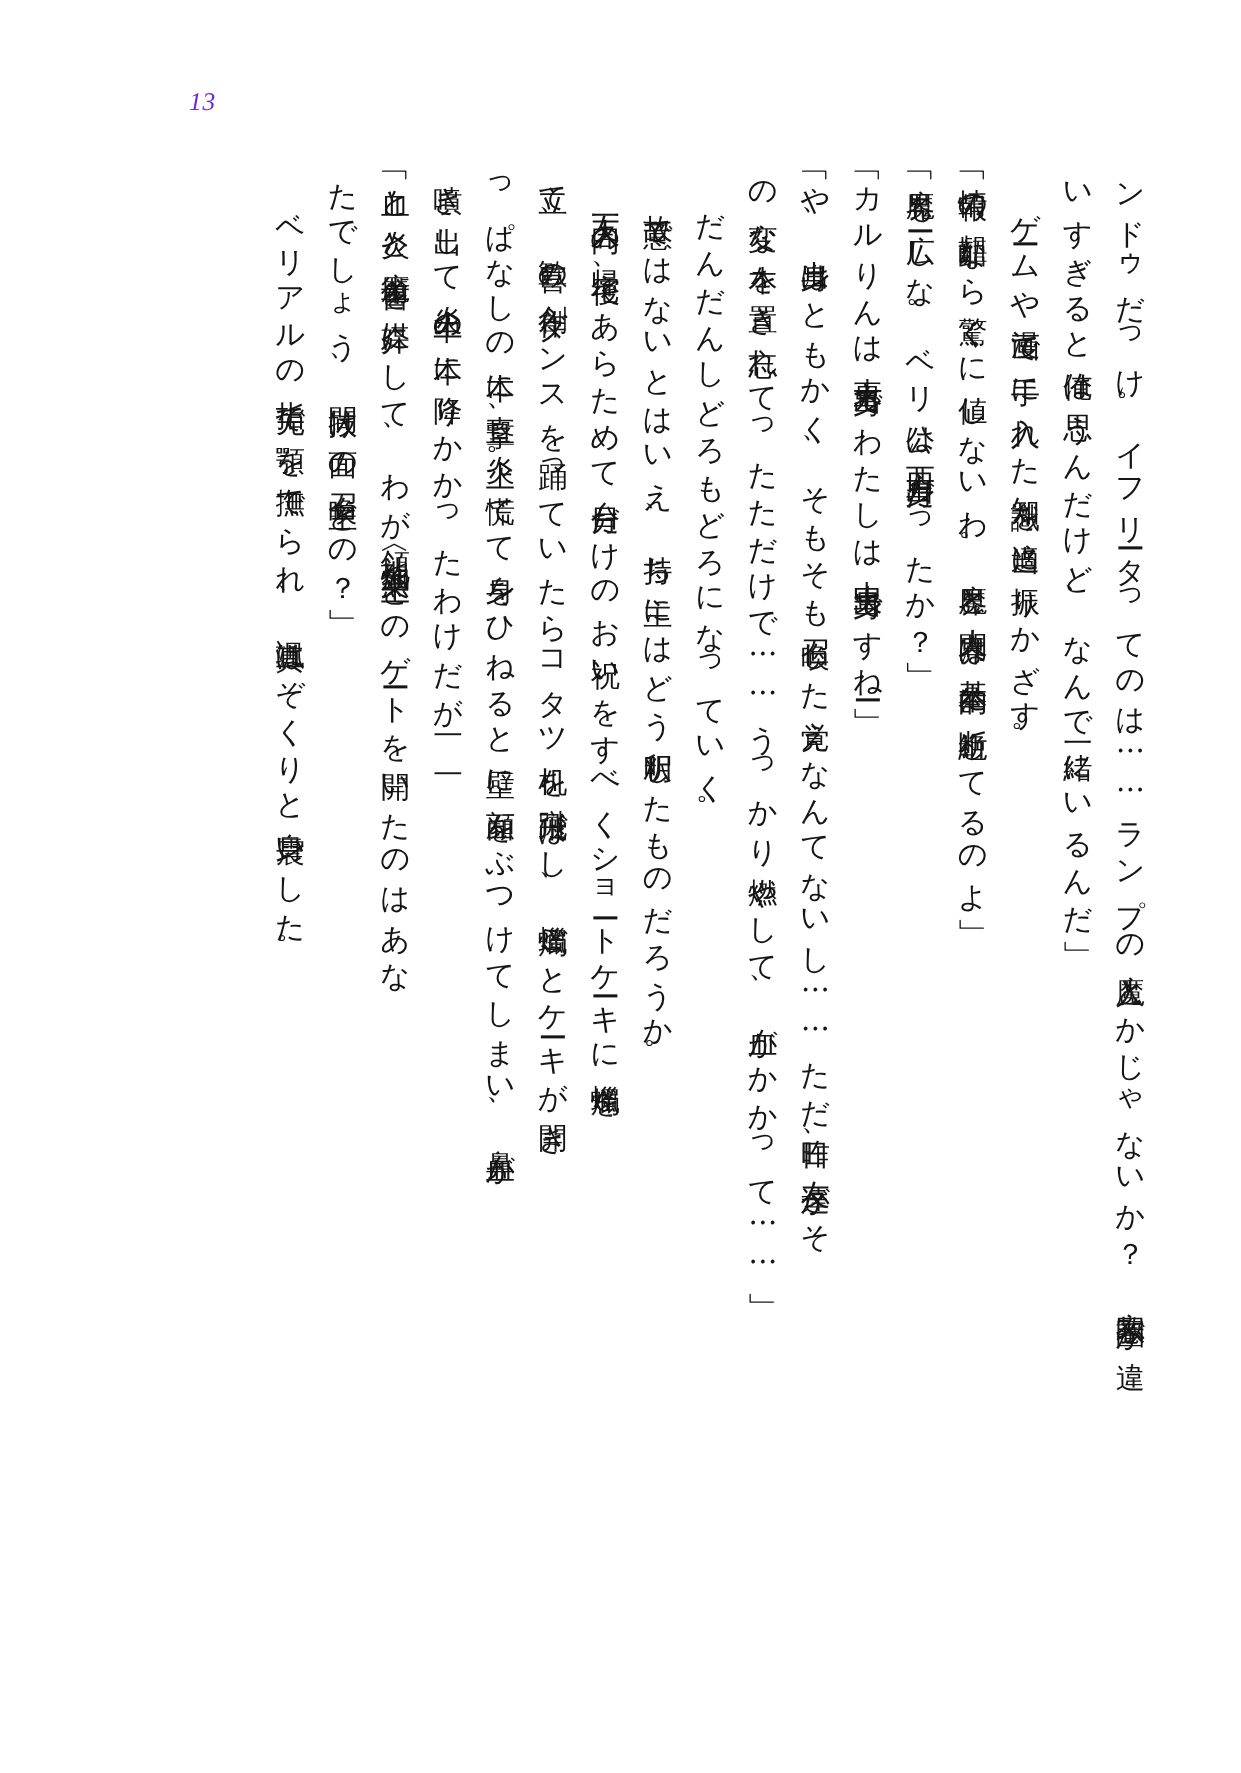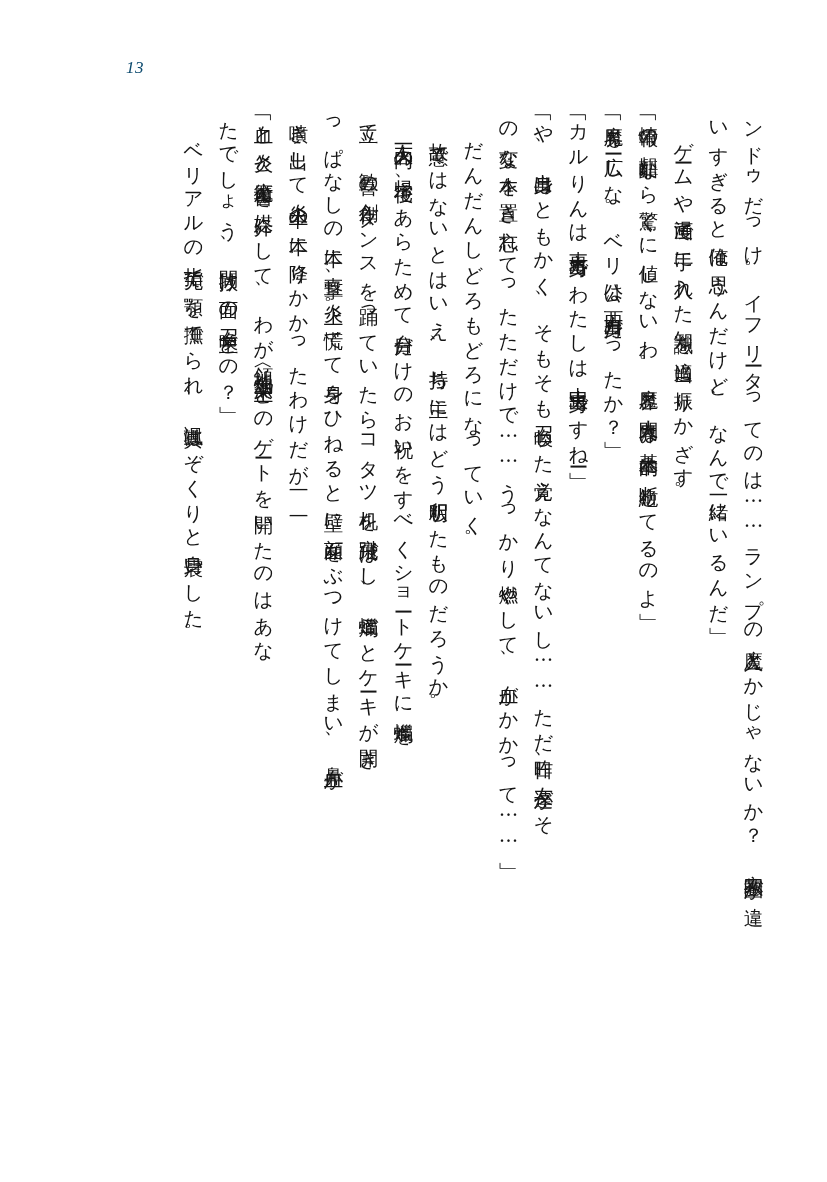--- a/index.html
+++ b/index.html
@@ -21,21 +21,21 @@
     background: #ffffff;
     box-sizing: border-box;
   }
   .page-number {
     position: absolute;
     top: 58px;
     left: 126px;
     font-size: 17px;
     font-style: italic;
     font-family: "Liberation Serif", "DejaVu Serif", serif;
-    color: #0c4a6e;
+    color: #6d28d9;
     letter-spacing: 0.5px;
   }
   .text-block {
     position: absolute;
     top: 108px;
     right: 64px;
     left: 78px;
     bottom: 88px;
     display: flex;
     flex-direction: row-reverse;

